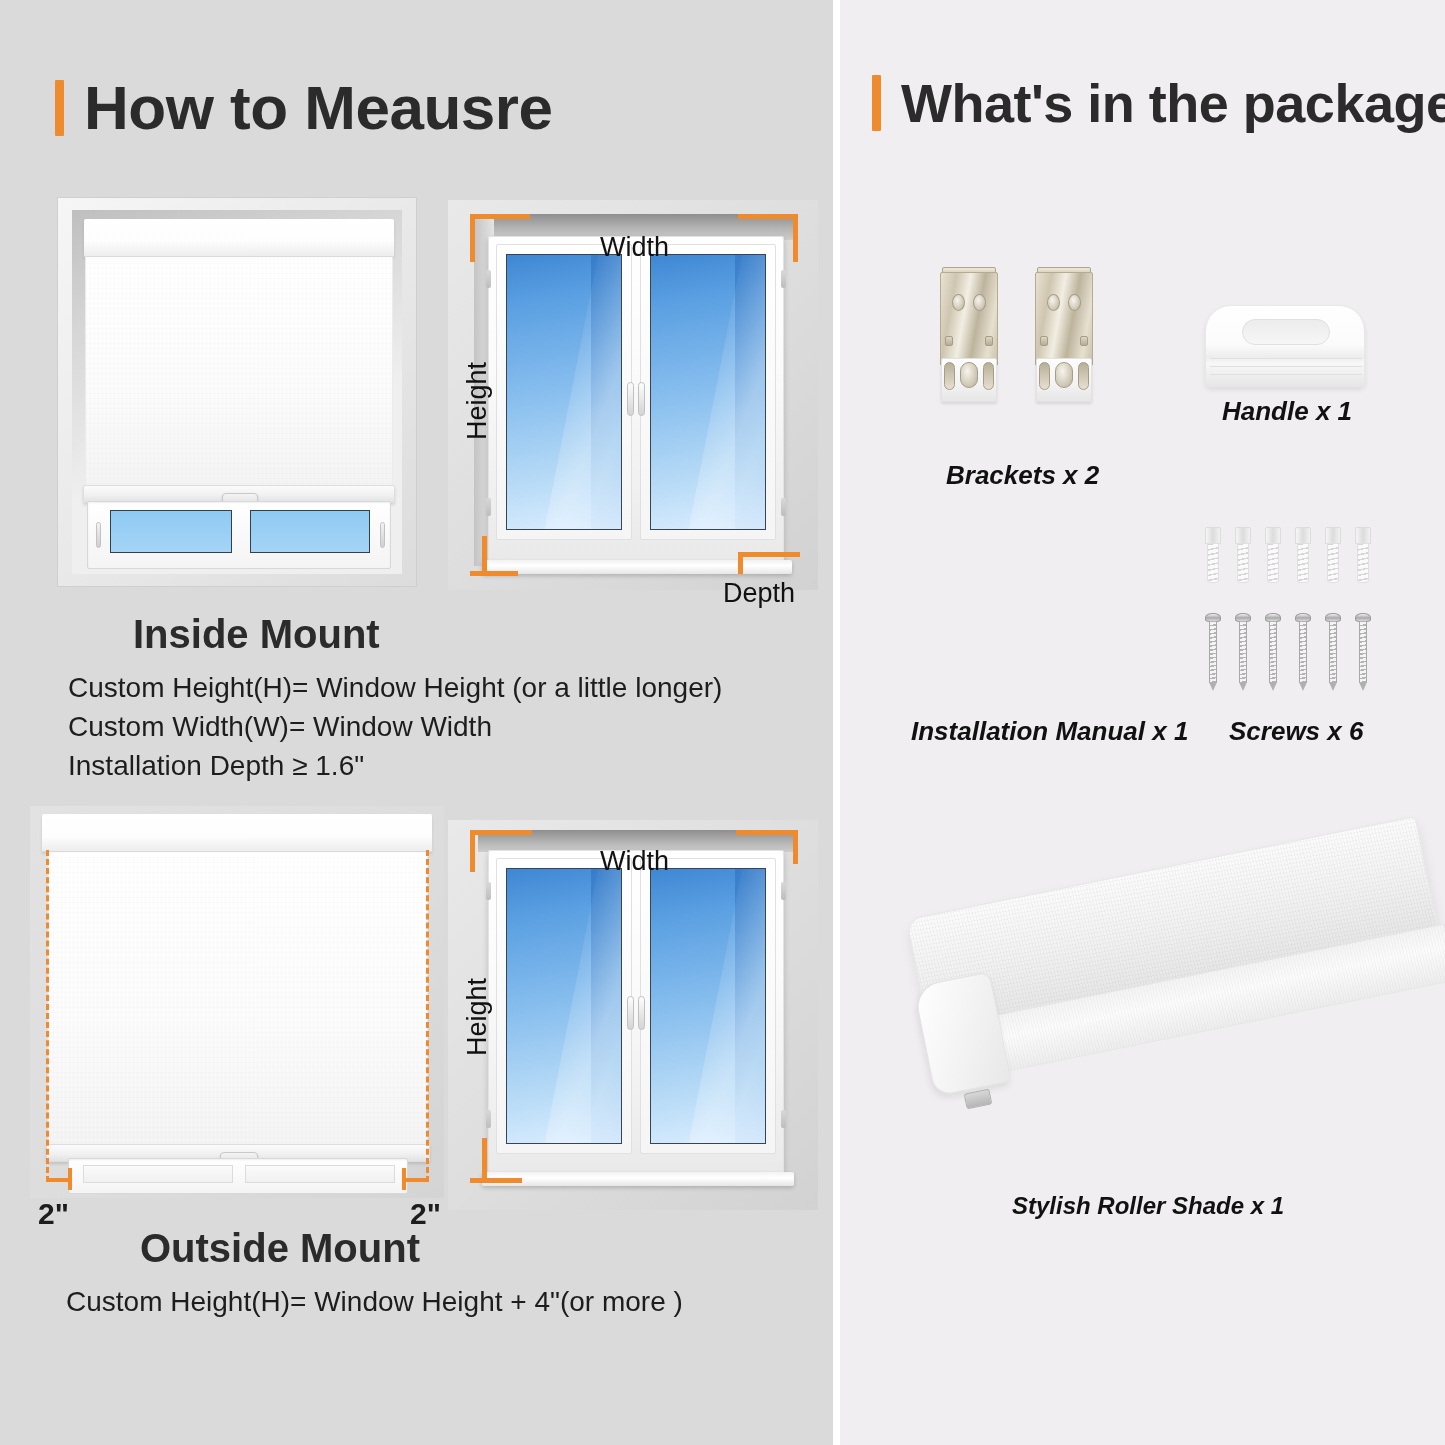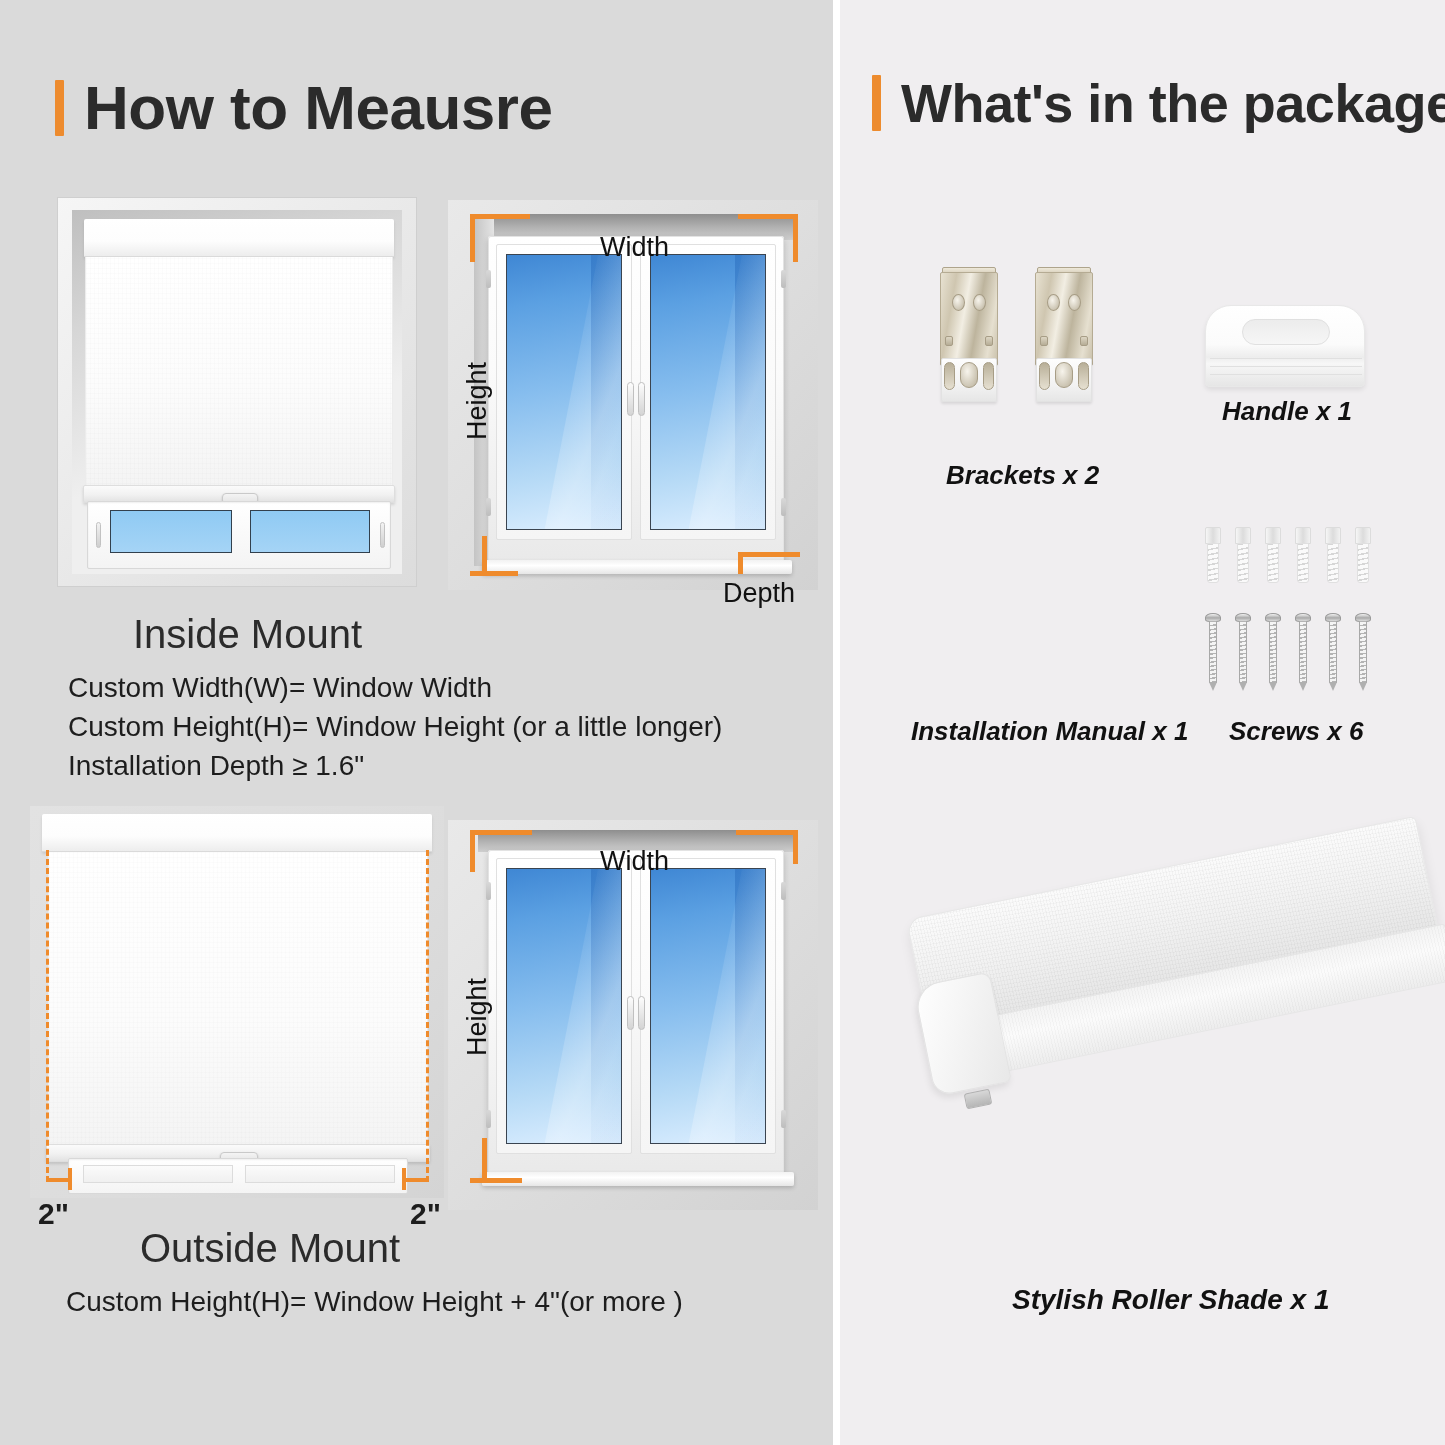--- a/index.html
+++ b/index.html
@@ -46,21 +46,21 @@
     white-space: nowrap;
   }
   #heading-left  { left: 55px;  top: 72px; }
   #heading-right { left: 872px; top: 72px; }
   #heading-right .heading-text { font-size: 54px; }
 
   
   .section-title {
     position: absolute;
     font-size: 40px;
-    font-weight: normal;
+    font-weight: bold;
     color: #2b2b2b;
     white-space: nowrap;
   }
   .spec-list { position: absolute; }
   .spec-line {
     font-size: 28px;
     color: #1d1d1d;
     line-height: 36px;
     white-space: nowrap;
     margin-bottom: 3px;
@@ -483,22 +483,22 @@
     <div class="mark-l" style="left:290px; top:352px; width:62px; height:5px;"></div>
     <div class="mark-l" style="left:290px; top:352px; width:5px; height:22px;"></div>
 
     <div class="measure-text" style="left:152px; top:32px;">Width</div>
     <div class="measure-text vert" style="left:14px; top:240px;">Height</div>
     <div class="measure-text" style="left:275px; top:378px;">Depth</div>
   </div>
 
   <div class="section-title" style="left:133px; top:612px;">Inside Mount</div>
   <div class="spec-list" style="left:68px; top:670px;">
+    <div class="spec-line">Custom Height(H)= Window Height (or a little longer)</div>
     <div class="spec-line">Custom Width(W)= Window Width</div>
-    <div class="spec-line">Custom Height(H)= Window Height (or a little longer)</div>
     <div class="spec-line">Installation Depth ≥ 1.6"</div>
   </div>
 
   <div class="shade-fig" style="left:30px; top:806px; width:414px; height:392px;">
     <div class="wall-frame" style="background:linear-gradient(135deg,#e2e2e2 0%,#dcdcdc 60%,#d4d4d4 100%); box-shadow:none;"></div>
     <div class="headrail" style="left:12px; top:8px; width:390px; height:38px;"></div>
     <div class="shade-fabric" style="left:18px; top:46px; width:380px; height:296px;"></div>
     <div class="bottom-rail" style="left:16px; top:338px; width:384px; height:18px;"></div>
     <div class="pull-tab" style="left:190px; top:346px; width:38px; height:16px;"></div>
     <div class="mini-window" style="left:38px; top:352px; width:340px; height:36px;">
@@ -654,15 +654,15 @@
       </div>
   </div>
   <div class="pkg-label" style="left:1229px; top:716px;">Screws  x 6</div>
 
   <div class="roller-product">
     <div class="roller-tube"></div>
     <div class="roller-fabric"></div>
     <div class="roller-cap"></div>
     <div class="roller-pin"></div>
   </div>
-  <div class="pkg-label" style="left:1012px; top:1284px; font-size:28px;font-style:italic;">Stylish Roller Shade x 1</div>
+  <div class="pkg-label" style="left:1012px; top:1192px; font-size:24px;font-style:italic;">Stylish Roller Shade x 1</div>
 
 </div>
 
 </body></html>

